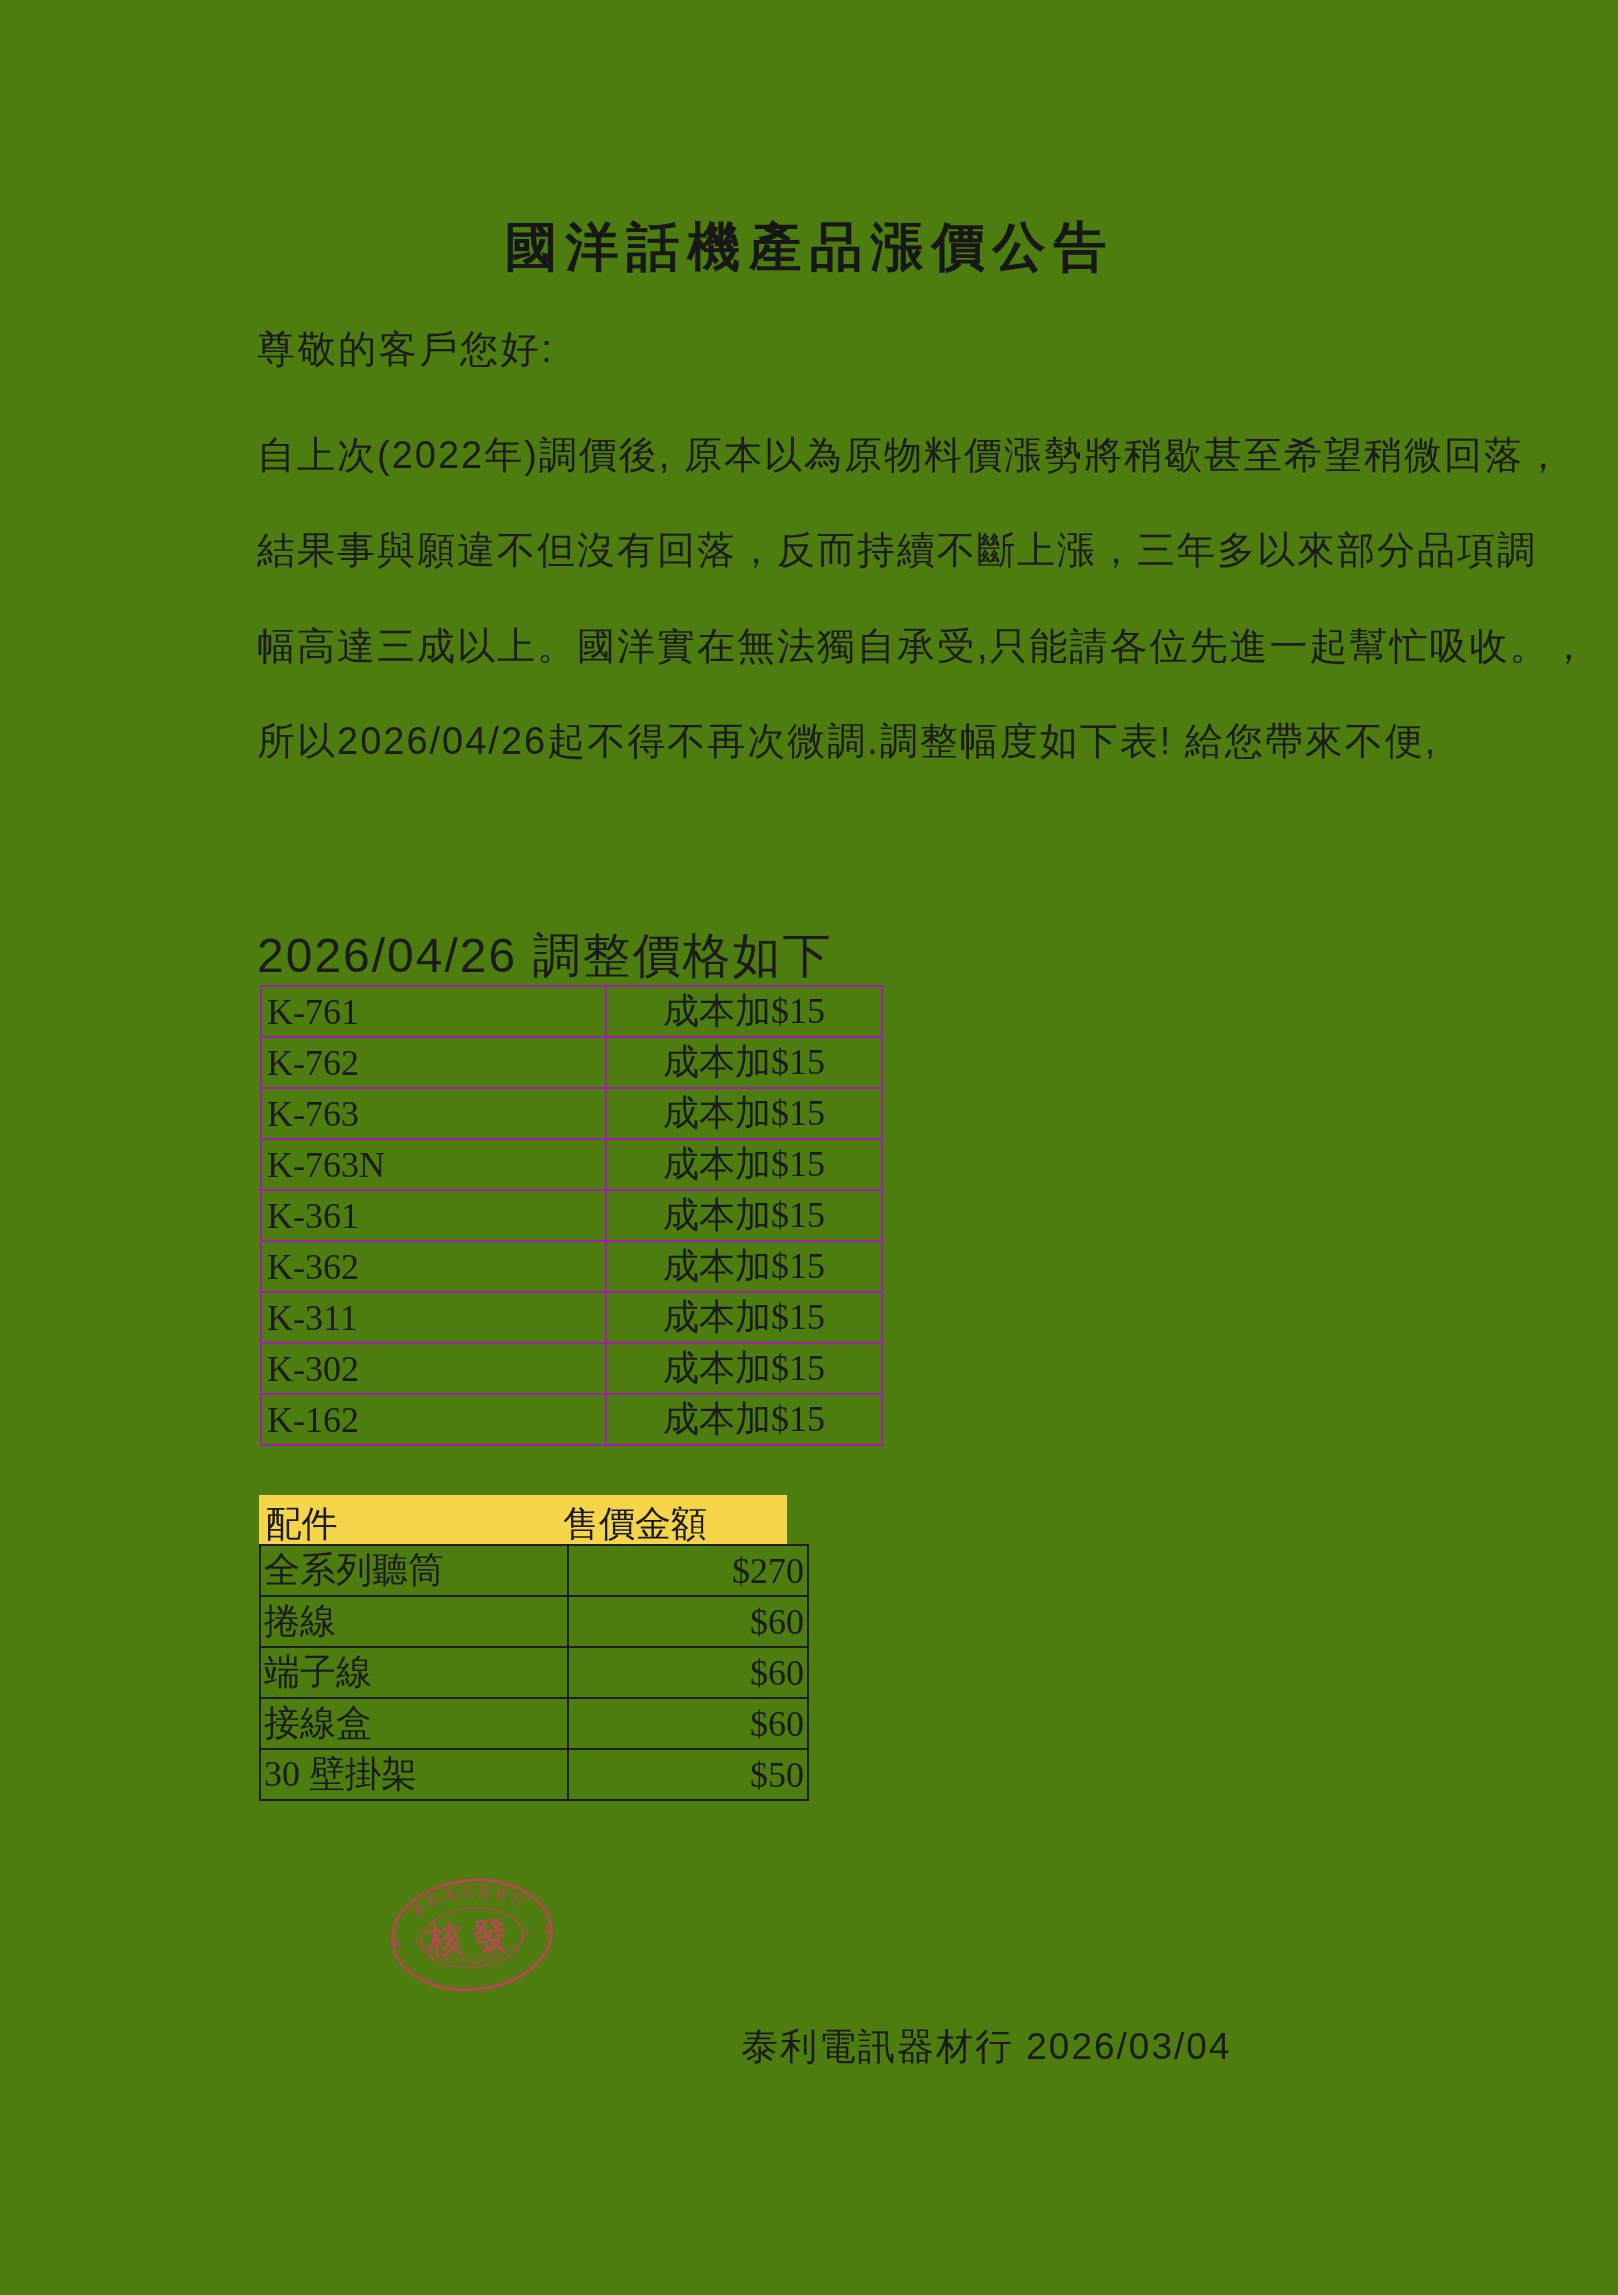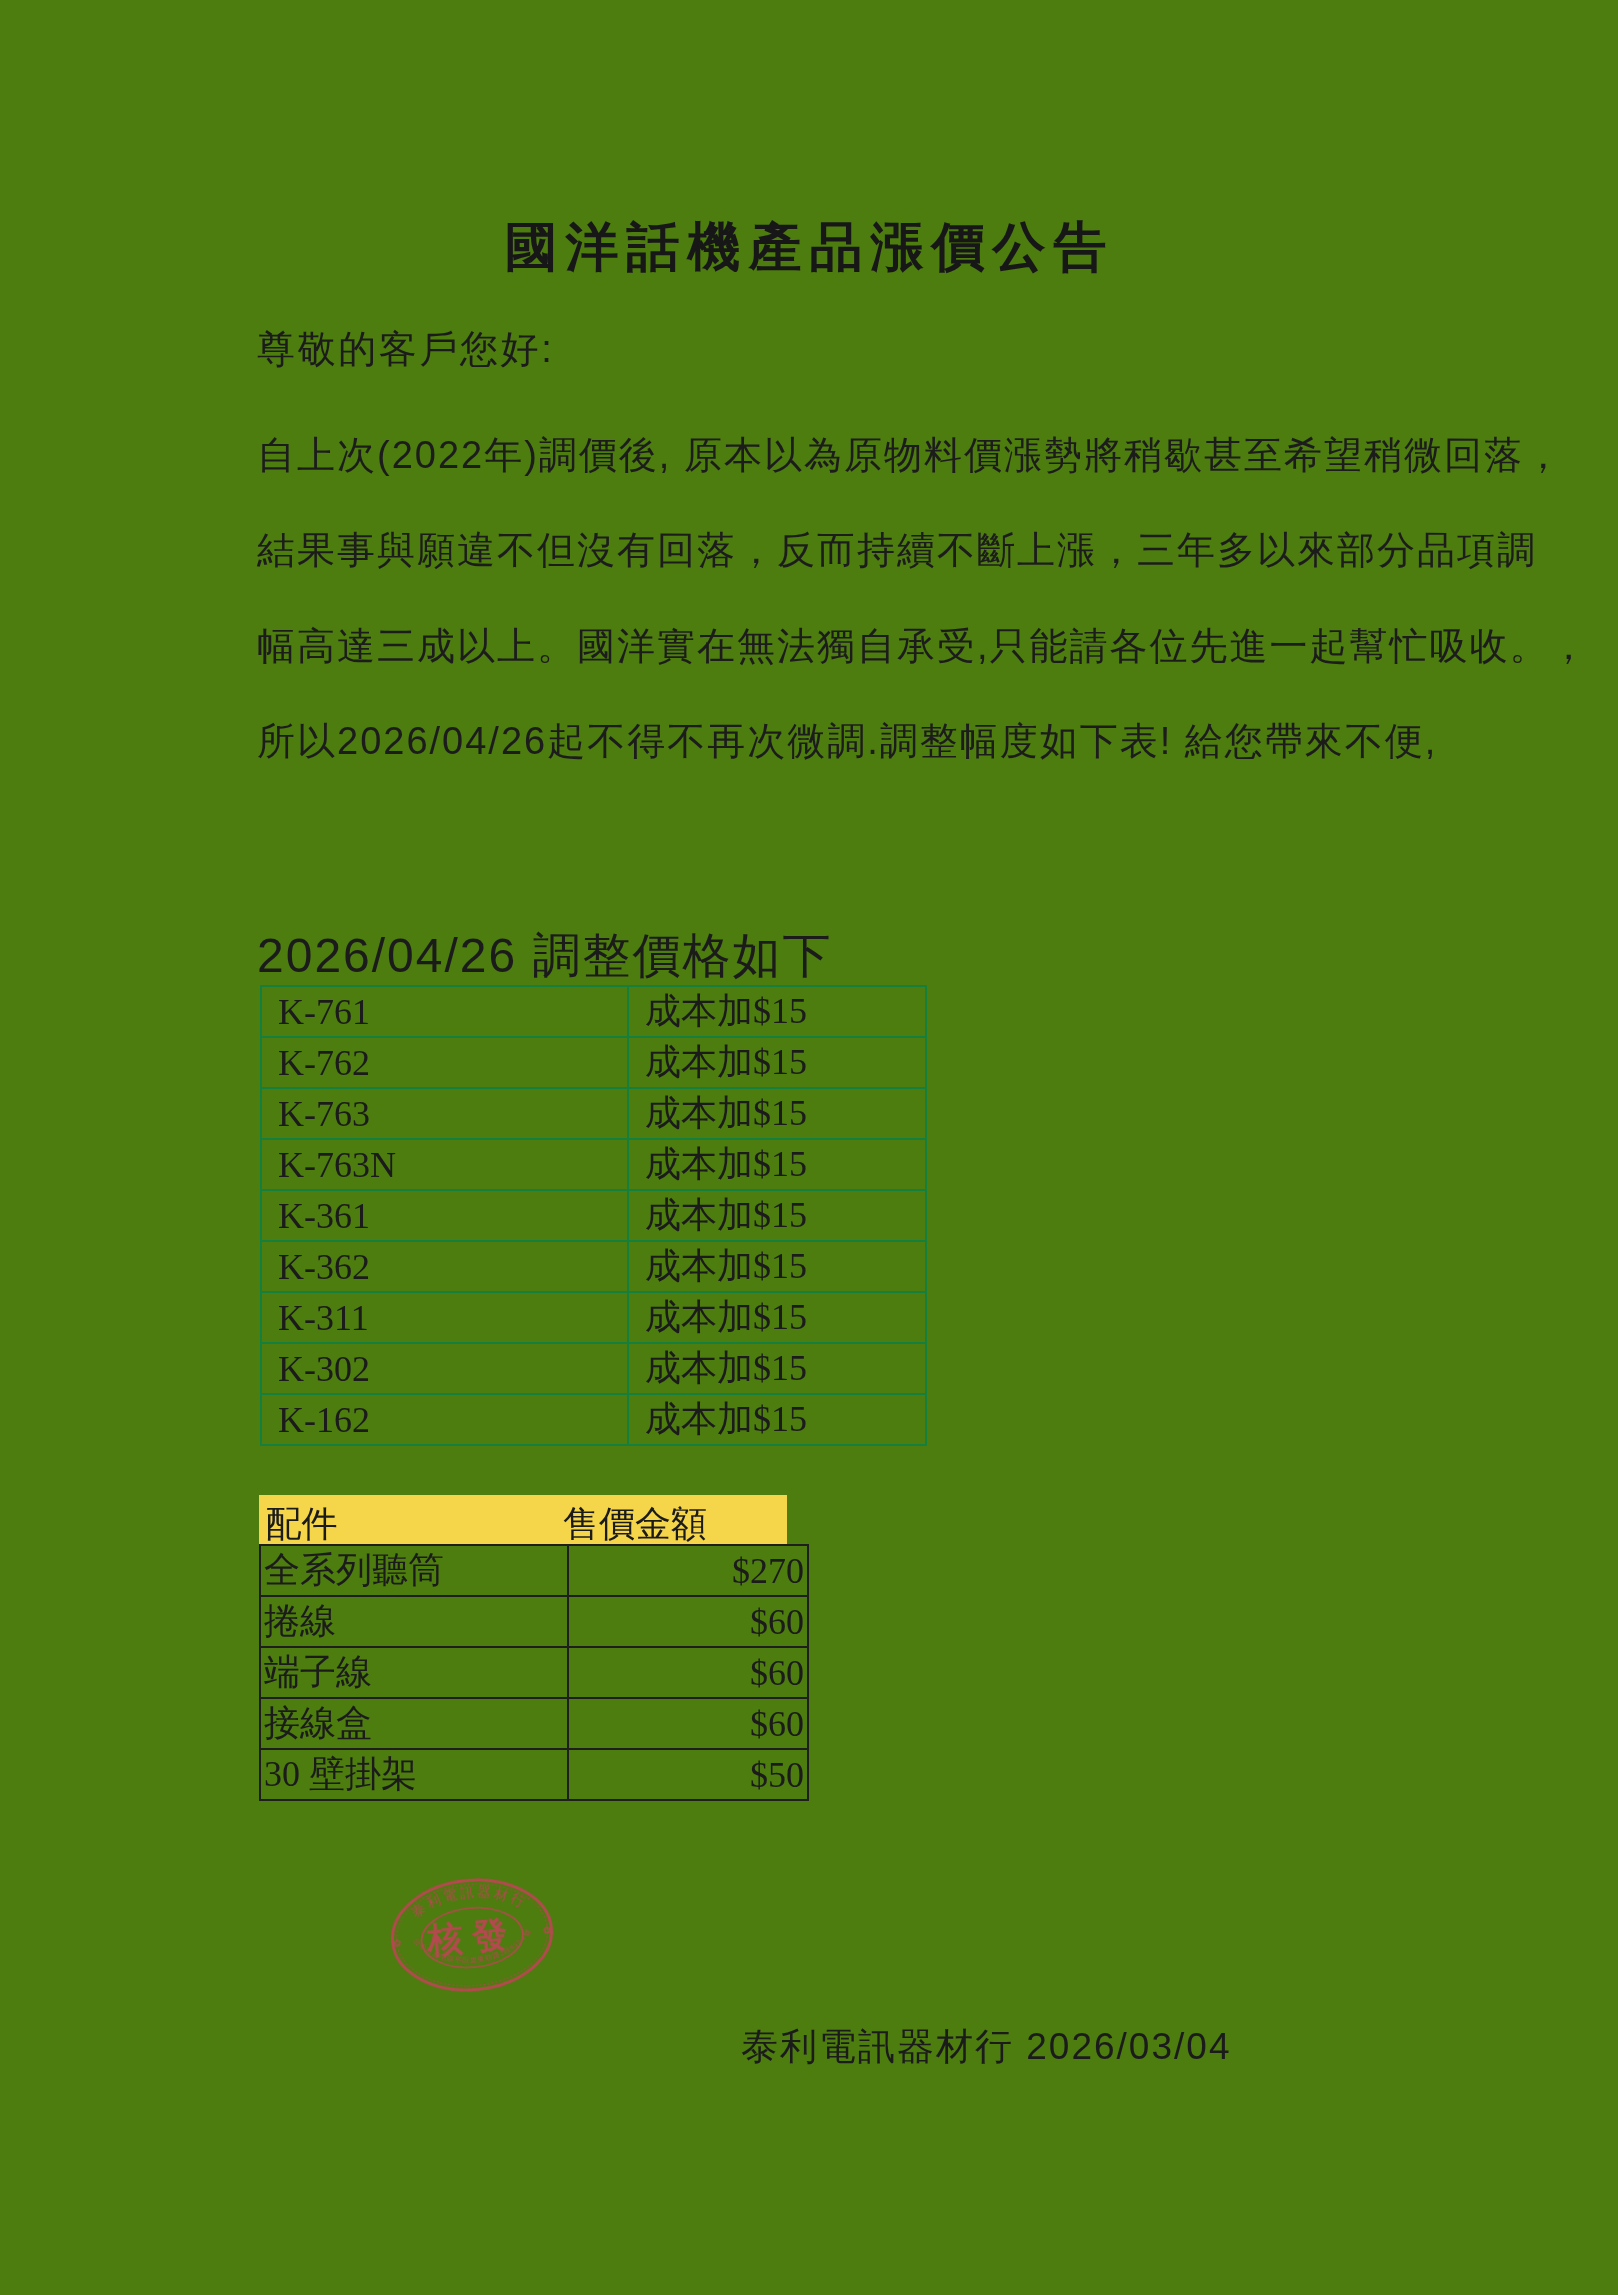--- a/index.html
+++ b/index.html
@@ -36,27 +36,27 @@
     font-size:48px;letter-spacing:2px;white-space:nowrap;
   }
   table.price-table{
     position:absolute;left:260px;top:985px;
     width:598px;border-collapse:collapse;
     font-family:"Liberation Serif","DejaVu Serif",serif;
     font-size:36px;
     table-layout:fixed;
   }
   table.price-table td{
-    border:2px solid #15803d;
+    border:2px solid #a21caf;
     height:46px;
-    padding:0 16px;
+    padding:0 5px;
     overflow:hidden;
   }
   table.price-table td.model-cell{width:333px;text-align:left;}
-  table.price-table td.adjust-cell{width:264px;text-align:left;margin-top:32px;}
+  table.price-table td.adjust-cell{width:264px;text-align:center;margin-top:32px;}
   .accessory-header{
     position:absolute;left:259px;top:1495px;
     width:528px;height:49px;
     background:var(--accessory-header-bg,#F5D549);
     font-family:"Liberation Serif","DejaVu Serif",serif;
     font-size:36px;
   }
   .accessory-header .h-item{
     position:absolute;left:6.6px;top:5.3px;
   }

